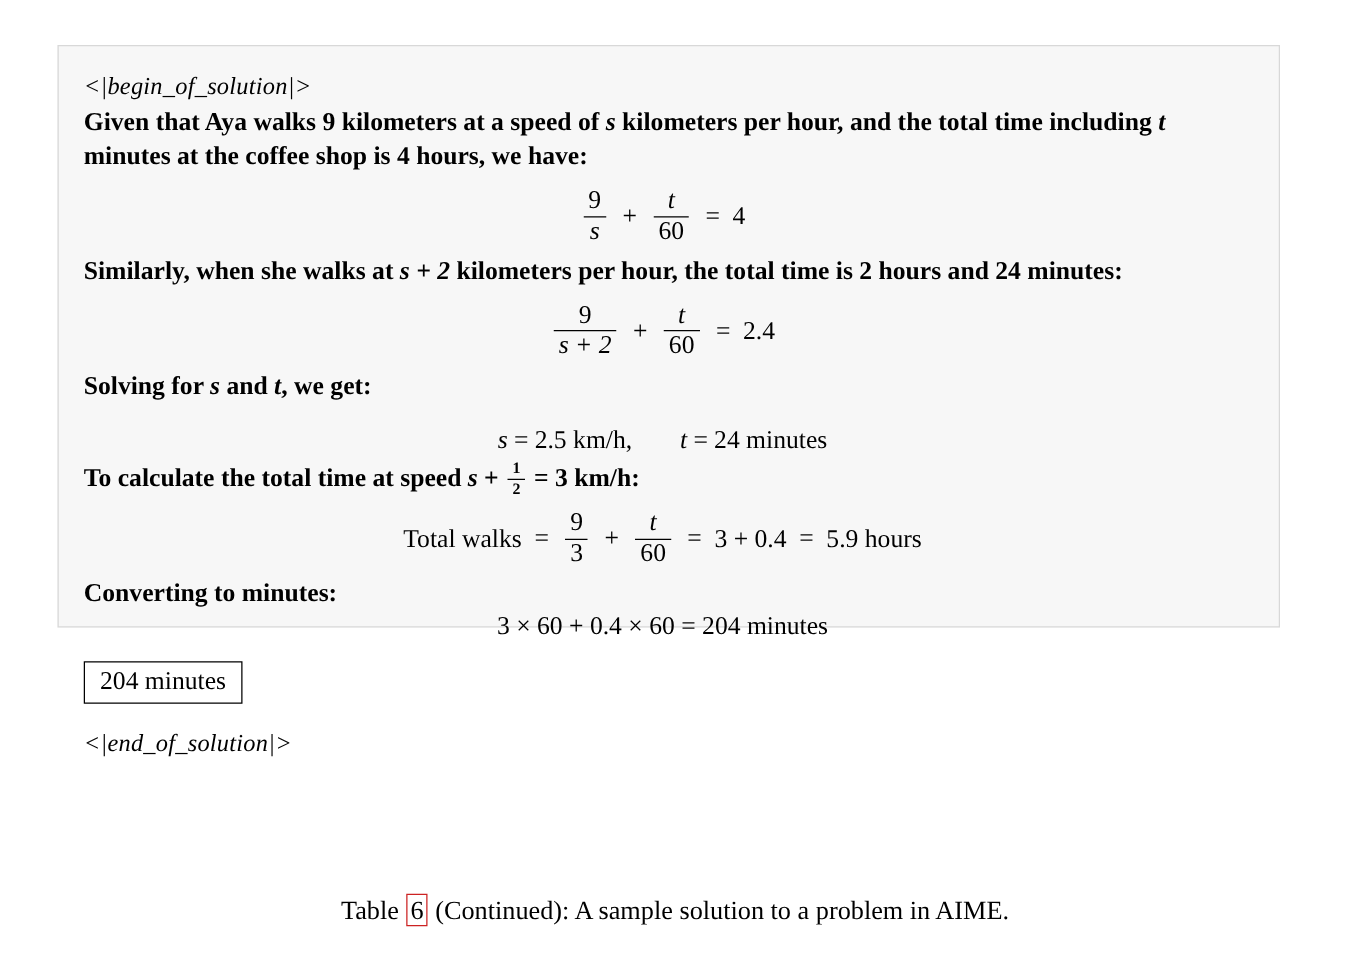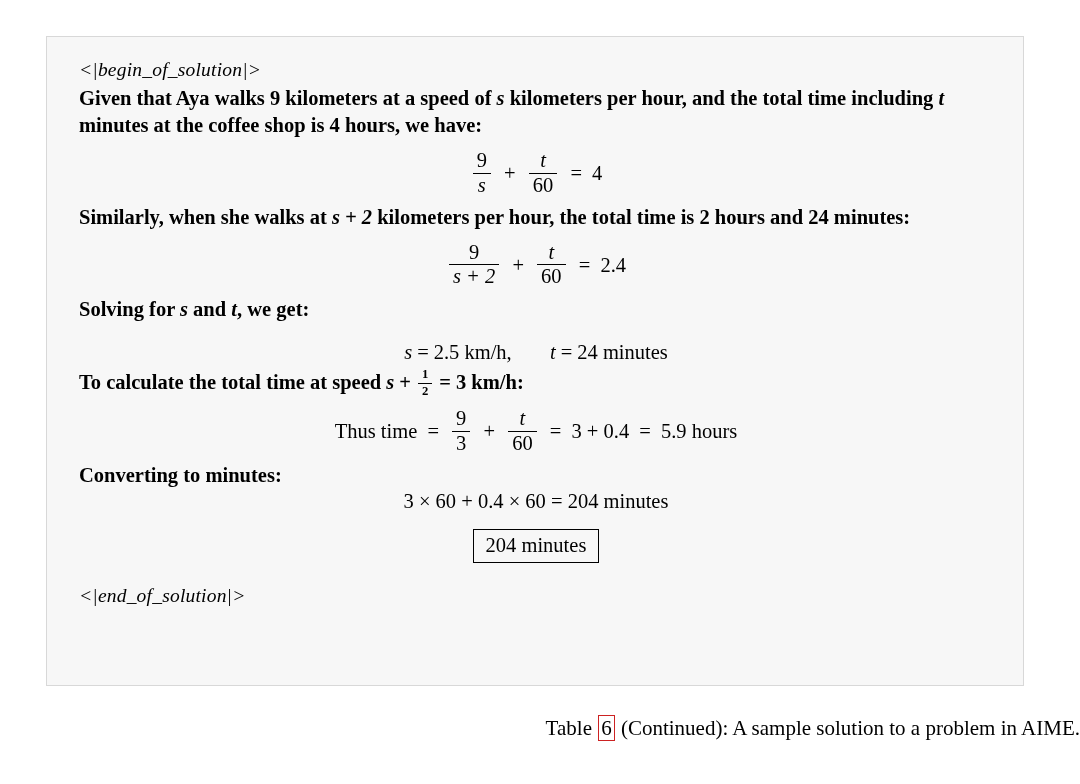--- a/index.html
+++ b/index.html
@@ -19,25 +19,25 @@
     position: relative;
     width: 1080px;
     height: 784px;
   }
 
   .solution-box {
     position: absolute;
     left: 46px;
     top: 36px;
     width: 978px;
-    height: 650px;
+    height: 466px;
     background: #f7f7f7;
     border: 1px solid #d8d8d8;
     box-sizing: border-box;
-    padding: 20px 30px 10px 32px;
+    padding: 20px 30px 10px 20px;
   }
 
   .line {
     font-size: 20.5px;
     line-height: 1.32;
     margin: 0;
     text-align: left;
   }
 
   .tag {
@@ -92,40 +92,40 @@
     font-size: 0.62em;
     vertical-align: -0.45em;
     margin: 0 2px;
   }
 
   .op {
     margin: 0 5px;
   }
 
   .answer-wrap {
-    text-align: center;
+    text-align: left;
     margin-top: 16px;
   }
   .answer-box {
     display: inline-block;
     border: 1.2px solid #000;
     padding: 4px 12px 5px 12px;
     font-size: 20.5px;
   }
 
   .end-tag {
     margin-top: 20px;
   }
 
   .caption {
     position: absolute;
     left: 0;
     top: 716px;
     width: 1080px;
-    text-align: right;
+    text-align: center;
     font-size: 21px;
   }
   .caption .tblnum {
     border: 1px solid #cc2222;
     padding: 0 2px;
     margin: 0 1px;
   }
 
   .nowrap { white-space: nowrap; }
 </style>
@@ -182,21 +182,21 @@
       <i class="math">s</i><span class="op">=</span><span>2.5 km/h,</span>
       <span style="display:inline-block;width:28px;"></span>
       <i class="math">t</i><span class="op">=</span><span>24 minutes</span>
     </div>
 
     <div class="para">
       <span>To calculate the total time at speed </span><i class="math">s</i><span class="op">+</span><span class="frac frac-small"><span class="num">1</span><span class="den">2</span></span><span class="op">=</span><span>3 km/h:</span>
     </div>
 
     <div class="eq">
-      <span>Thus time</span>
+      <span>Total walks</span>
       <span class="op">=</span>
       <span class="frac">
         <span class="num">9</span>
         <span class="den">3</span>
       </span>
       <span class="op">+</span>
       <span class="frac">
         <span class="num"><i class="math">t</i></span>
         <span class="den">60</span>
       </span>

